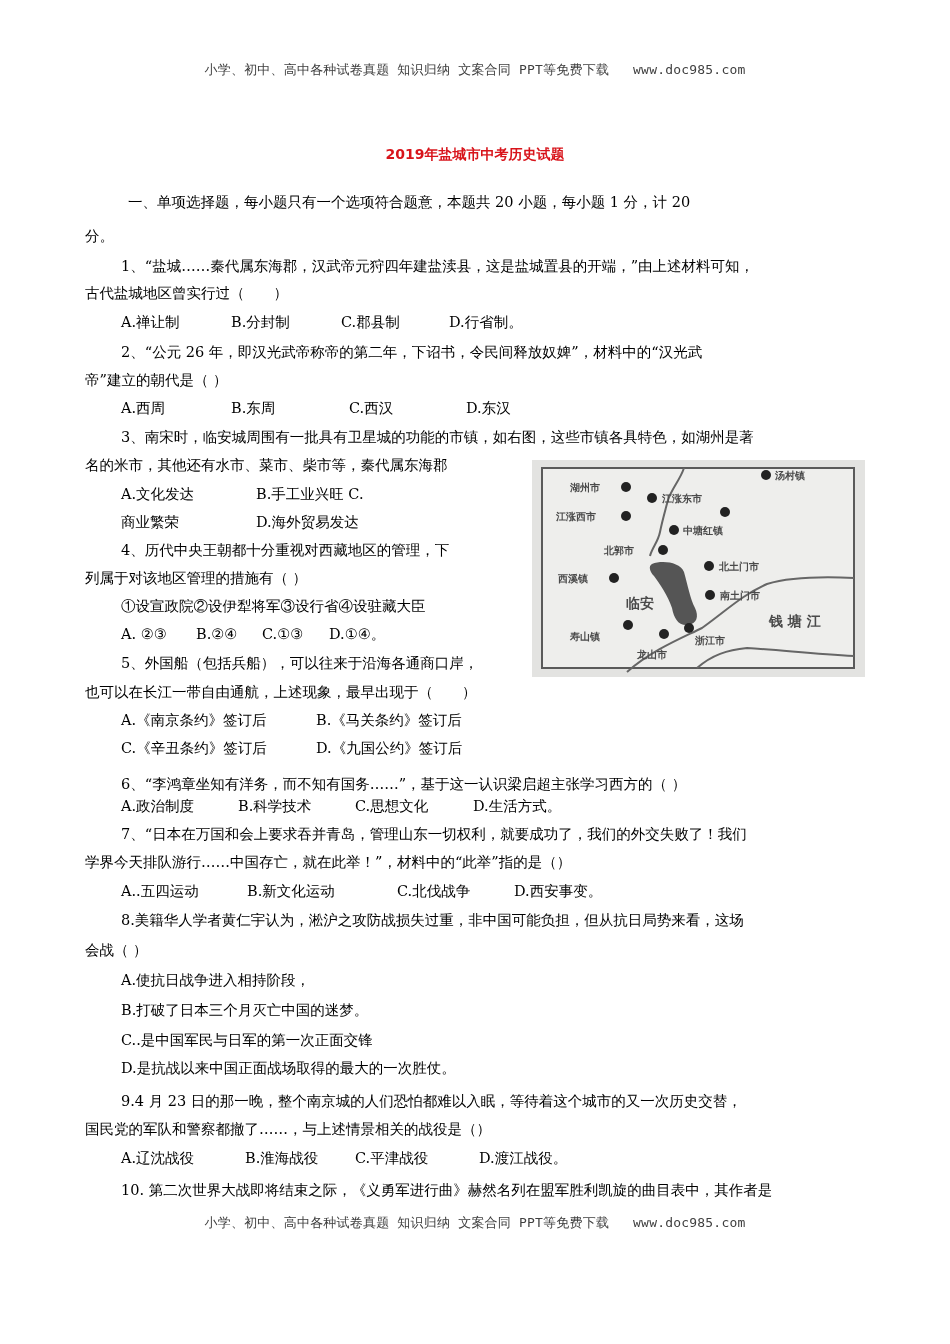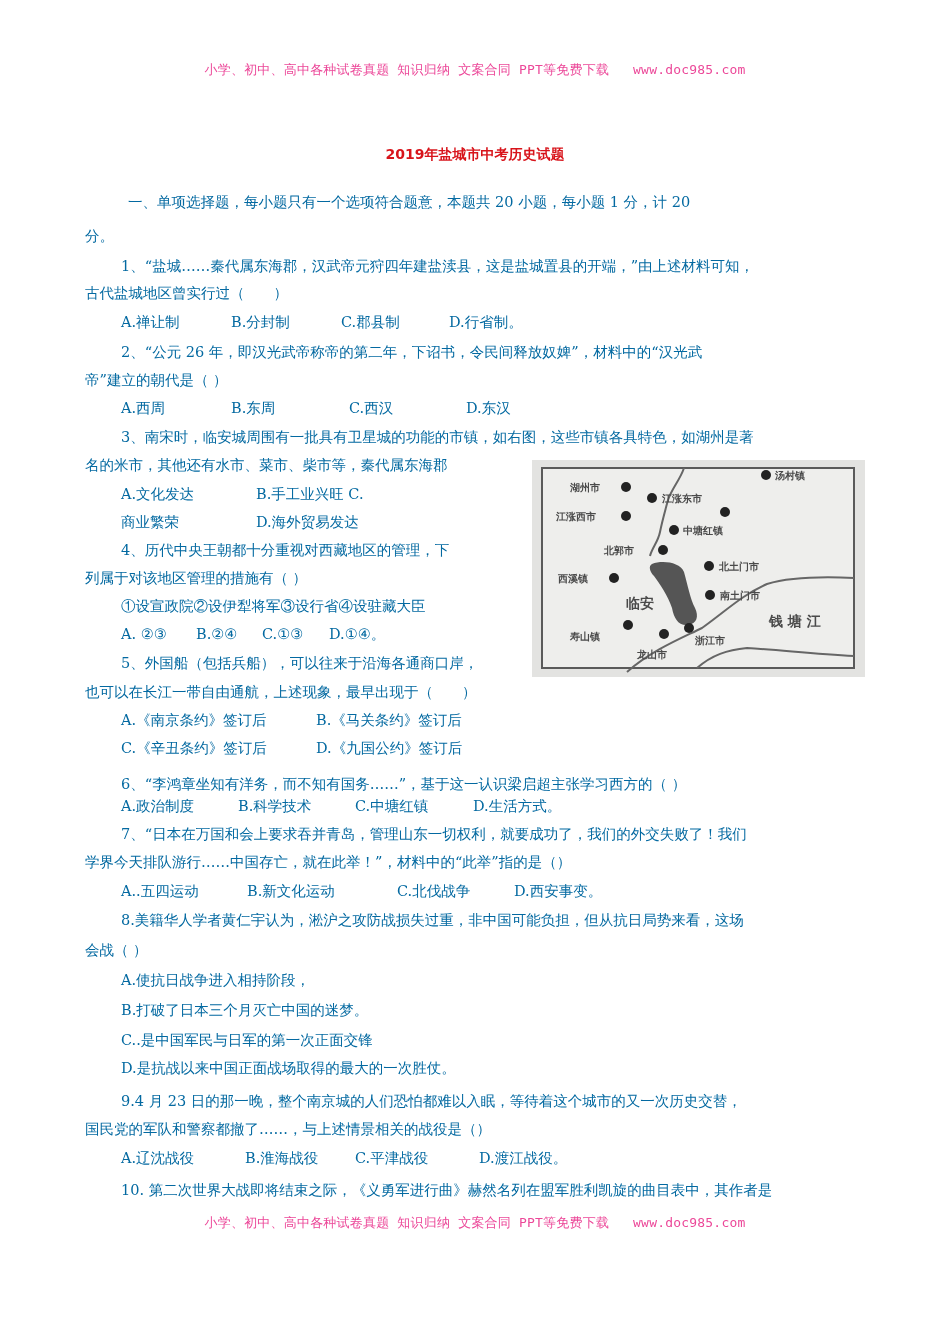--- a/index.html
+++ b/index.html
@@ -4,33 +4,33 @@
 <style>
   html, body { margin: 0; padding: 0; background: #ffffff; }
   body {
     width: 950px; height: 1344px; position: relative; overflow: hidden;
     font-family: "DejaVu Sans", "Liberation Sans", sans-serif;
     color: #111;
   }
   .hdr {
     position: absolute; left: 0; width: 950px; text-align: center;
     font-family: "DejaVu Sans Mono", "Liberation Mono", monospace;
-    font-size: 13px; color: #ec4899; letter-spacing: 0.2px;
+    font-size: 13px; color: #404040; letter-spacing: 0.2px;
   }
   .hdr .url { margin-left: 24px; }
   .title {
     position: absolute; left: 0; top: 146px; width: 950px; text-align: center;
     color: #d8141b; font-size: 14px; font-weight: bold;
     font-family: "DejaVu Sans", sans-serif;
   }
   .line {
     position: absolute; left: 85px; white-space: nowrap;
     font-size: 14.5px; line-height: 20px;
     font-family: "DejaVu Serif", "Liberation Serif", serif;
-    color: #0369a1;
+    color: #000000;
   }
   .ind { left: 121px; }
   .sec { left: 128px; }
   .opt span { display: inline-block; }
   .map {
     position: absolute; left: 532px; top: 460px; width: 333px; height: 217px;
     background: #e4e4e2;
   }
   .map svg { width: 100%; height: 100%; display: block; }
   .map text {
@@ -127,21 +127,21 @@
 <div class="line" style="top:682px;">也可以在长江一带自由通航，上述现象，最早出现于（　　）</div>
 <div class="line ind opt" style="top:710px;">
   <span style="width:195px;">A.《南京条约》签订后</span><span>B.《马关条约》签订后</span>
 </div>
 <div class="line ind opt" style="top:738px;">
   <span style="width:195px;">C.《辛丑条约》签订后</span><span>D.《九国公约》签订后</span>
 </div>
 
 <div class="line ind" style="top:767px;margin-top:7px;">6、“李鸿章坐知有洋务，而不知有国务……”，基于这一认识梁启超主张学习西方的（ ）</div>
 <div class="line ind opt" style="top:796px;">
-  <span style="width:117px;">A.政治制度</span><span style="width:117px;">B.科学技术</span><span style="width:118px;">C.中塘红镇</span><span>D.生活方式。</span>
+  <span style="width:117px;">A.政治制度</span><span style="width:117px;">B.科学技术</span><span style="width:118px;">C.思想文化</span><span>D.生活方式。</span>
 </div>
 
 <div class="line ind" style="top:824px;">7、“日本在万国和会上要求吞并青岛，管理山东一切权利，就要成功了，我们的外交失败了！我们</div>
 <div class="line" style="top:852px;">学界今天排队游行……中国存亡，就在此举！”，材料中的“此举”指的是（）</div>
 <div class="line ind opt" style="top:881px;">
   <span style="width:126px;">A..五四运动</span><span style="width:150px;">B.新文化运动</span><span style="width:117px;">C.北伐战争</span><span>D.西安事变。</span>
 </div>
 
 <div class="line ind" style="top:910px;">8.美籍华人学者黄仁宇认为，淞沪之攻防战损失过重，非中国可能负担，但从抗日局势来看，这场</div>
 <div class="line" style="top:940px;">会战（ ）</div>

